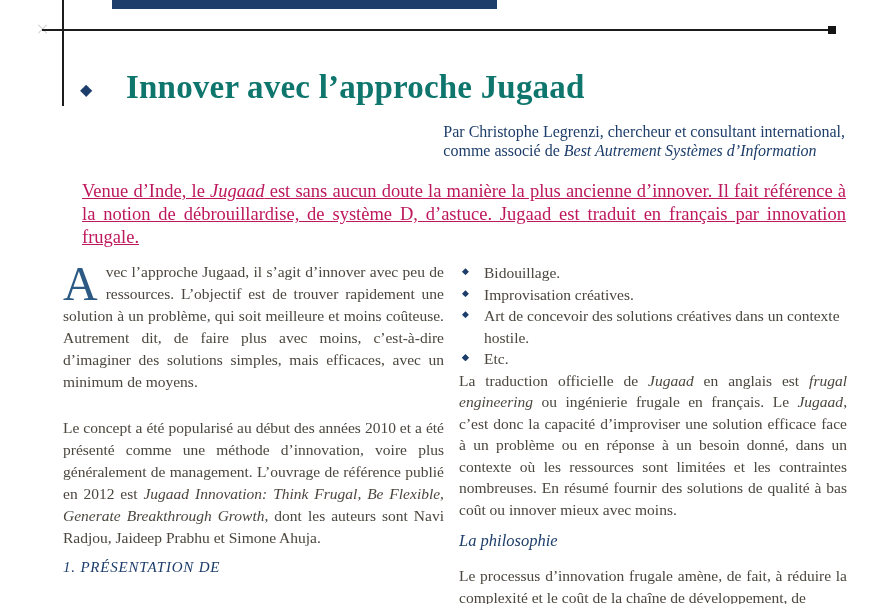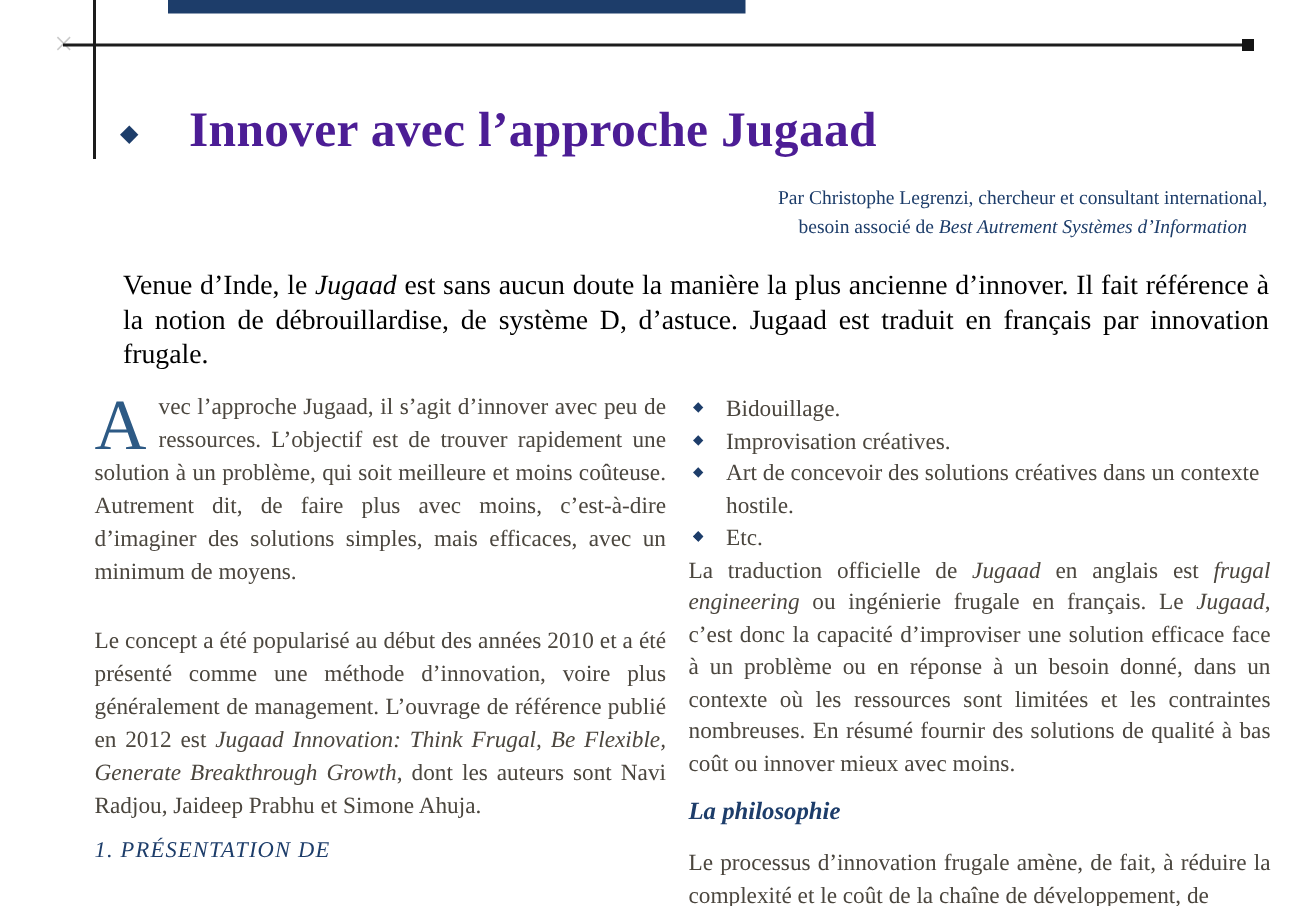--- a/index.html
+++ b/index.html
@@ -19,22 +19,22 @@
   .crop-mark::before { transform:rotate(45deg); }
   .crop-mark::after  { transform:rotate(-45deg); }
 
   
   .title-diamond { position:absolute; left:80px; top:82px; font-size:16px; line-height:16px; }
   .article-title {
     position:absolute; left:126px; top:68px; margin:0;
     font-size:33px; line-height:38px; font-weight:bold; letter-spacing:0.2px;
   }
   .byline {
-    position:absolute; right:27px; top:123px; text-align:center;
-    font-size:13px; line-height:18.5px;
+    position:absolute; right:27px; top:123px; text-align:left;
+    font-size:16px; line-height:18.5px;
   }
   
   .intro {
     position:absolute; left:82px; top:180px; width:764px; margin:0;
     font-size:18.5px; line-height:23px; text-align:justify;
   }
   
   .col { position:absolute; top:261px; }
   .col-left  { left:63px;  width:381px; }
   .col-right { left:459px; top:262px; width:388px; }
@@ -45,21 +45,21 @@
   .dropcap {
     float:left; font-size:48px; line-height:39px; margin:3px 8px 0 0;
   }
   .section-heading {
     margin:4px 0 0 0; font-size:15px; line-height:28px; font-weight:normal;
     font-style:italic; letter-spacing:0.8px;
   }
   .section-heading .roman { font-style:normal; }
   .subheading {
     margin:12px 0 0 0; font-size:16.5px; line-height:20px;
-    font-style:italic; font-weight:bold;
+    font-style:italic; font-weight:normal;
   }
   
   .bullet-list { list-style:none; margin:0; padding:0; }
   .bullet-list li {
     position:relative; padding-left:25px; font-size:15.5px; line-height:21.5px;
   }
   .bullet-list .li-diamond {
     position:absolute; left:3px; top:5px; font-size:9px; line-height:9px;
   }
   .col-right .body-p { line-height:21.5px; }
@@ -71,28 +71,28 @@
 
 <div class="page">
 
   <div class="top-bar" style="background: rgb(29, 61, 106);"></div>
   <div class="v-rule"></div>
   <span class="crop-mark"></span>
   <div class="h-rule"></div>
   <div class="h-rule-cap"></div>
 
   <span class="title-diamond accent" style="color: rgb(29, 61, 106);">◆</span>
-  <h1 class="article-title accent" style="color: #4c1d95;">Innover avec l’approche Jugaad</h1>
+  <h1 class="article-title accent" style="color: #0f766e;">Innover avec l’approche Jugaad</h1>
 
   <div class="byline accent" style="color: rgb(29, 61, 106);">
     <div>Par Christophe Legrenzi, chercheur et consultant international,</div>
-    <div><span>besoin associé de </span><i>Best Autrement Systèmes d’Information</i></div>
+    <div><span>comme associé de </span><i>Best Autrement Systèmes d’Information</i></div>
   </div>
 
-  <p class="intro" style="color: #000000;"><span>Venue d’Inde, le </span><i>Jugaad</i><span> est sans aucun doute la manière la plus ancienne d’innover. Il fait référence à la notion de débrouillardise, de système D, d’astuce. Jugaad est traduit en français par innovation frugale.</span></p>
+  <p class="intro" style="color: #be185d; text-decoration: underline;"><span>Venue d’Inde, le </span><i>Jugaad</i><span> est sans aucun doute la manière la plus ancienne d’innover. Il fait référence à la notion de débrouillardise, de système D, d’astuce. Jugaad est traduit en français par innovation frugale.</span></p>
 
   <div class="col col-left">
     <p class="body-p" style="color: rgb(75, 70, 62);"><span class="dropcap" style="color: rgb(45, 90, 133);">A</span><span>vec l’approche Jugaad, il s’agit d’innover avec peu de ressources. L’objectif est de trouver rapidement une solution à un problème, qui soit meilleure et moins coûteuse. Autrement dit, de faire plus avec moins, c’est-à-dire d’imaginer des solutions simples, mais efficaces, avec un minimum de moyens.</span></p>
     <p class="body-p" style="color: rgb(75, 70, 62);"><span>Le concept a été popularisé au début des années 2010 et a été présenté comme une méthode d’innovation, voire plus généralement de management. L’ouvrage de référence publié en 2012 est </span><i>Jugaad Innovation: Think Frugal, Be Flexible, Generate Breakthrough Growth</i><span>, dont les auteurs sont Navi Radjou, Jaideep Prabhu et Simone Ahuja.</span></p>
     <h2 class="section-heading accent" style="color: rgb(29, 61, 106);">
       <span style="display:block">1. PRÉSENTATION DE</span>
     </h2>
 
   </div>
 

